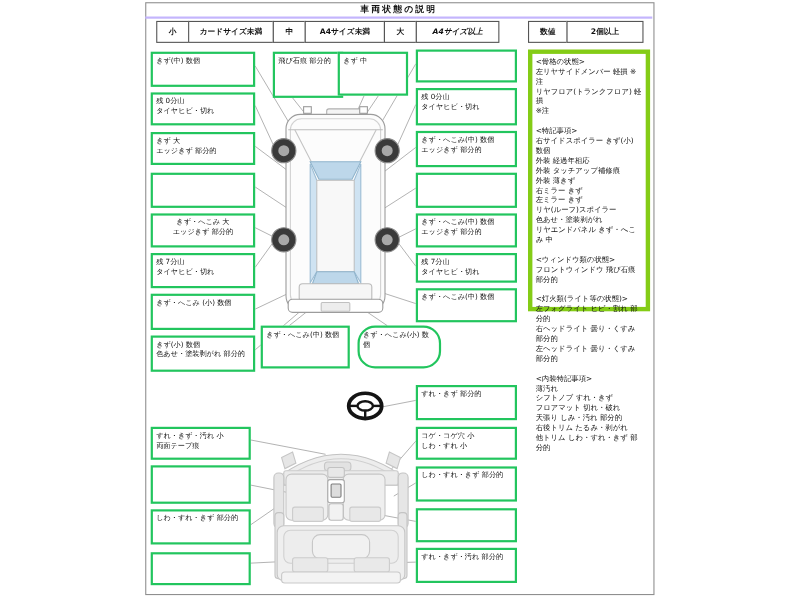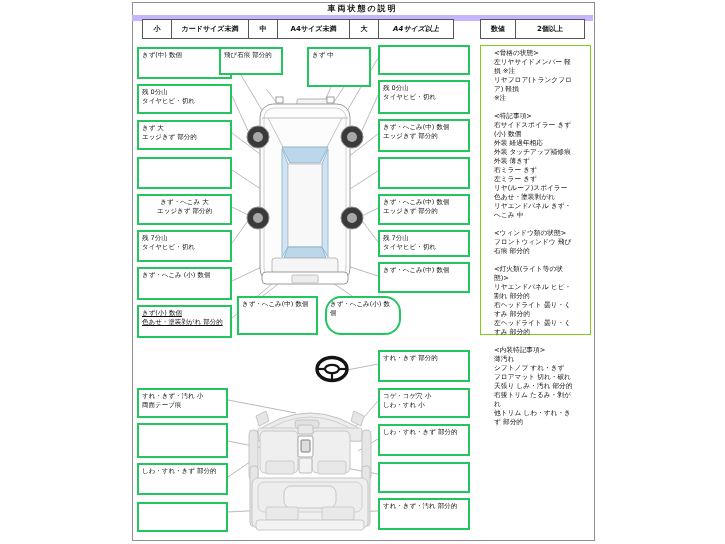--- a/index.html
+++ b/index.html
@@ -1,28 +1,28 @@
 <!DOCTYPE html>
 <html><head>
 <meta charset="utf-8">
 <style>
   html,body{margin:0;padding:0;}
   body{width:725px;height:544px;position:relative;background:#fff;overflow:hidden;
        font-family:"DejaVu Sans","Liberation Sans",sans-serif;color:#111;}
   .frame{position:absolute;left:132px;top:2px;width:461px;height:537px;border:1px solid #8f8f8f;background:transparent;}
-  .titlebar{position:absolute;left:132px;top:2px;width:461px;height:13px;border-bottom:6px solid #c4b5fd;
+  .titlebar{position:absolute;left:132px;top:2px;width:461px;height:13px;border-bottom:2px solid #c4b5fd;
             display:flex;align-items:center;justify-content:center;font-size:8px;font-weight:bold;letter-spacing:2px;}
   .legend{position:absolute;top:19px;height:20px;display:flex;}
   .lcell{border:1px solid #555;margin-left:-1px;display:flex;align-items:center;justify-content:center;
          font-size:7px;font-weight:bold;background:#fff;box-sizing:border-box;}
   .lcell:first-child{margin-left:0;}
   .cb{position:absolute;border:2px solid #22c55e;background:#fff;box-sizing:border-box;
       padding:2px 3px;font-size:6.5px;line-height:9px;z-index:2;}
-  .notes{position:absolute;left:480px;top:45px;width:111px;height:290px;border:1px solid #84cc16;
-         background:#fff;box-sizing:border-box;padding:3px 13px;font-size:6.7px;line-height:9px;z-index:2;}
+  .notes{position:absolute;left:480px;top:45px;width:111px;height:238px;border:4px solid #84cc16;
+         background:#fff;box-sizing:border-box;padding:3px 3px;font-size:6.7px;line-height:9px;z-index:2;}
   .nsec{margin-bottom:9px;}
   .nsec:last-child{margin-bottom:0;}
   svg.overlay{position:absolute;left:0;top:0;z-index:1;}
 </style>
 </head>
 <body>
 
 <div class="frame"></div>
 <div class="titlebar">車両状態の説明</div>
 
@@ -154,26 +154,26 @@
   <div>きず・へこみ 大</div>
   <div>エッジきず 部分的</div>
 </div>
 <div class="cb" style="left:137px;top:230px;width:95px;height:32px;">
   <div>残 7分山</div>
   <div>タイヤヒビ・切れ</div>
 </div>
 <div class="cb" style="left:137px;top:267px;width:95px;height:33px;">
   <div>きず・へこみ (小) 数個</div>
 </div>
-<div class="cb" style="left:137px;top:305px;width:95px;height:33px;text-decoration:underline;">
+<div class="cb" style="left:137px;top:305px;width:95px;height:33px;">
   <div>きず(小) 数個</div>
   <div>色あせ・塗装剥がれ 部分的</div>
 </div>
 
-<div class="cb" style="left:219px;top:47px;width:64px;height:28px;">
+<div class="cb" style="left:248px;top:47px;width:64px;height:42px;">
   <div>飛び石痕 部分的</div>
 </div>
 <div class="cb" style="left:307px;top:47px;width:64px;height:40px;">
   <div>きず 中</div>
 </div>
 
 <div class="cb" style="left:378px;top:45px;width:92px;height:30px;"></div>
 <div class="cb" style="left:378px;top:80px;width:92px;height:34px;">
   <div>残 0分山</div>
   <div>タイヤヒビ・切れ</div>
@@ -220,21 +220,21 @@
     <div>リヤ(ルーフ)スポイラー</div>
     <div>色あせ・塗装剥がれ</div>
     <div>リヤエンドパネル きず・へこみ 中</div>
   </div>
   <div class="nsec">
     <div>&lt;ウィンドウ類の状態&gt;</div>
     <div>フロントウィンドウ 飛び石痕 部分的</div>
   </div>
   <div class="nsec">
     <div>&lt;灯火類(ライト等の状態)&gt;</div>
-    <div>リヤエンドパネル ヒビ・割れ 部分的</div>
+    <div>左フォグライト ヒビ・割れ 部分的</div>
     <div>右ヘッドライト 曇り・くすみ 部分的</div>
     <div>左ヘッドライト 曇り・くすみ 部分的</div>
   </div>
   <div class="nsec">
     <div>&lt;内装特記事項&gt;</div>
     <div>薄汚れ</div>
     <div>シフトノブ すれ・きず</div>
     <div>フロアマット 切れ・破れ</div>
     <div>天張り しみ・汚れ 部分的</div>
     <div>右後トリム たるみ・剥がれ</div>

